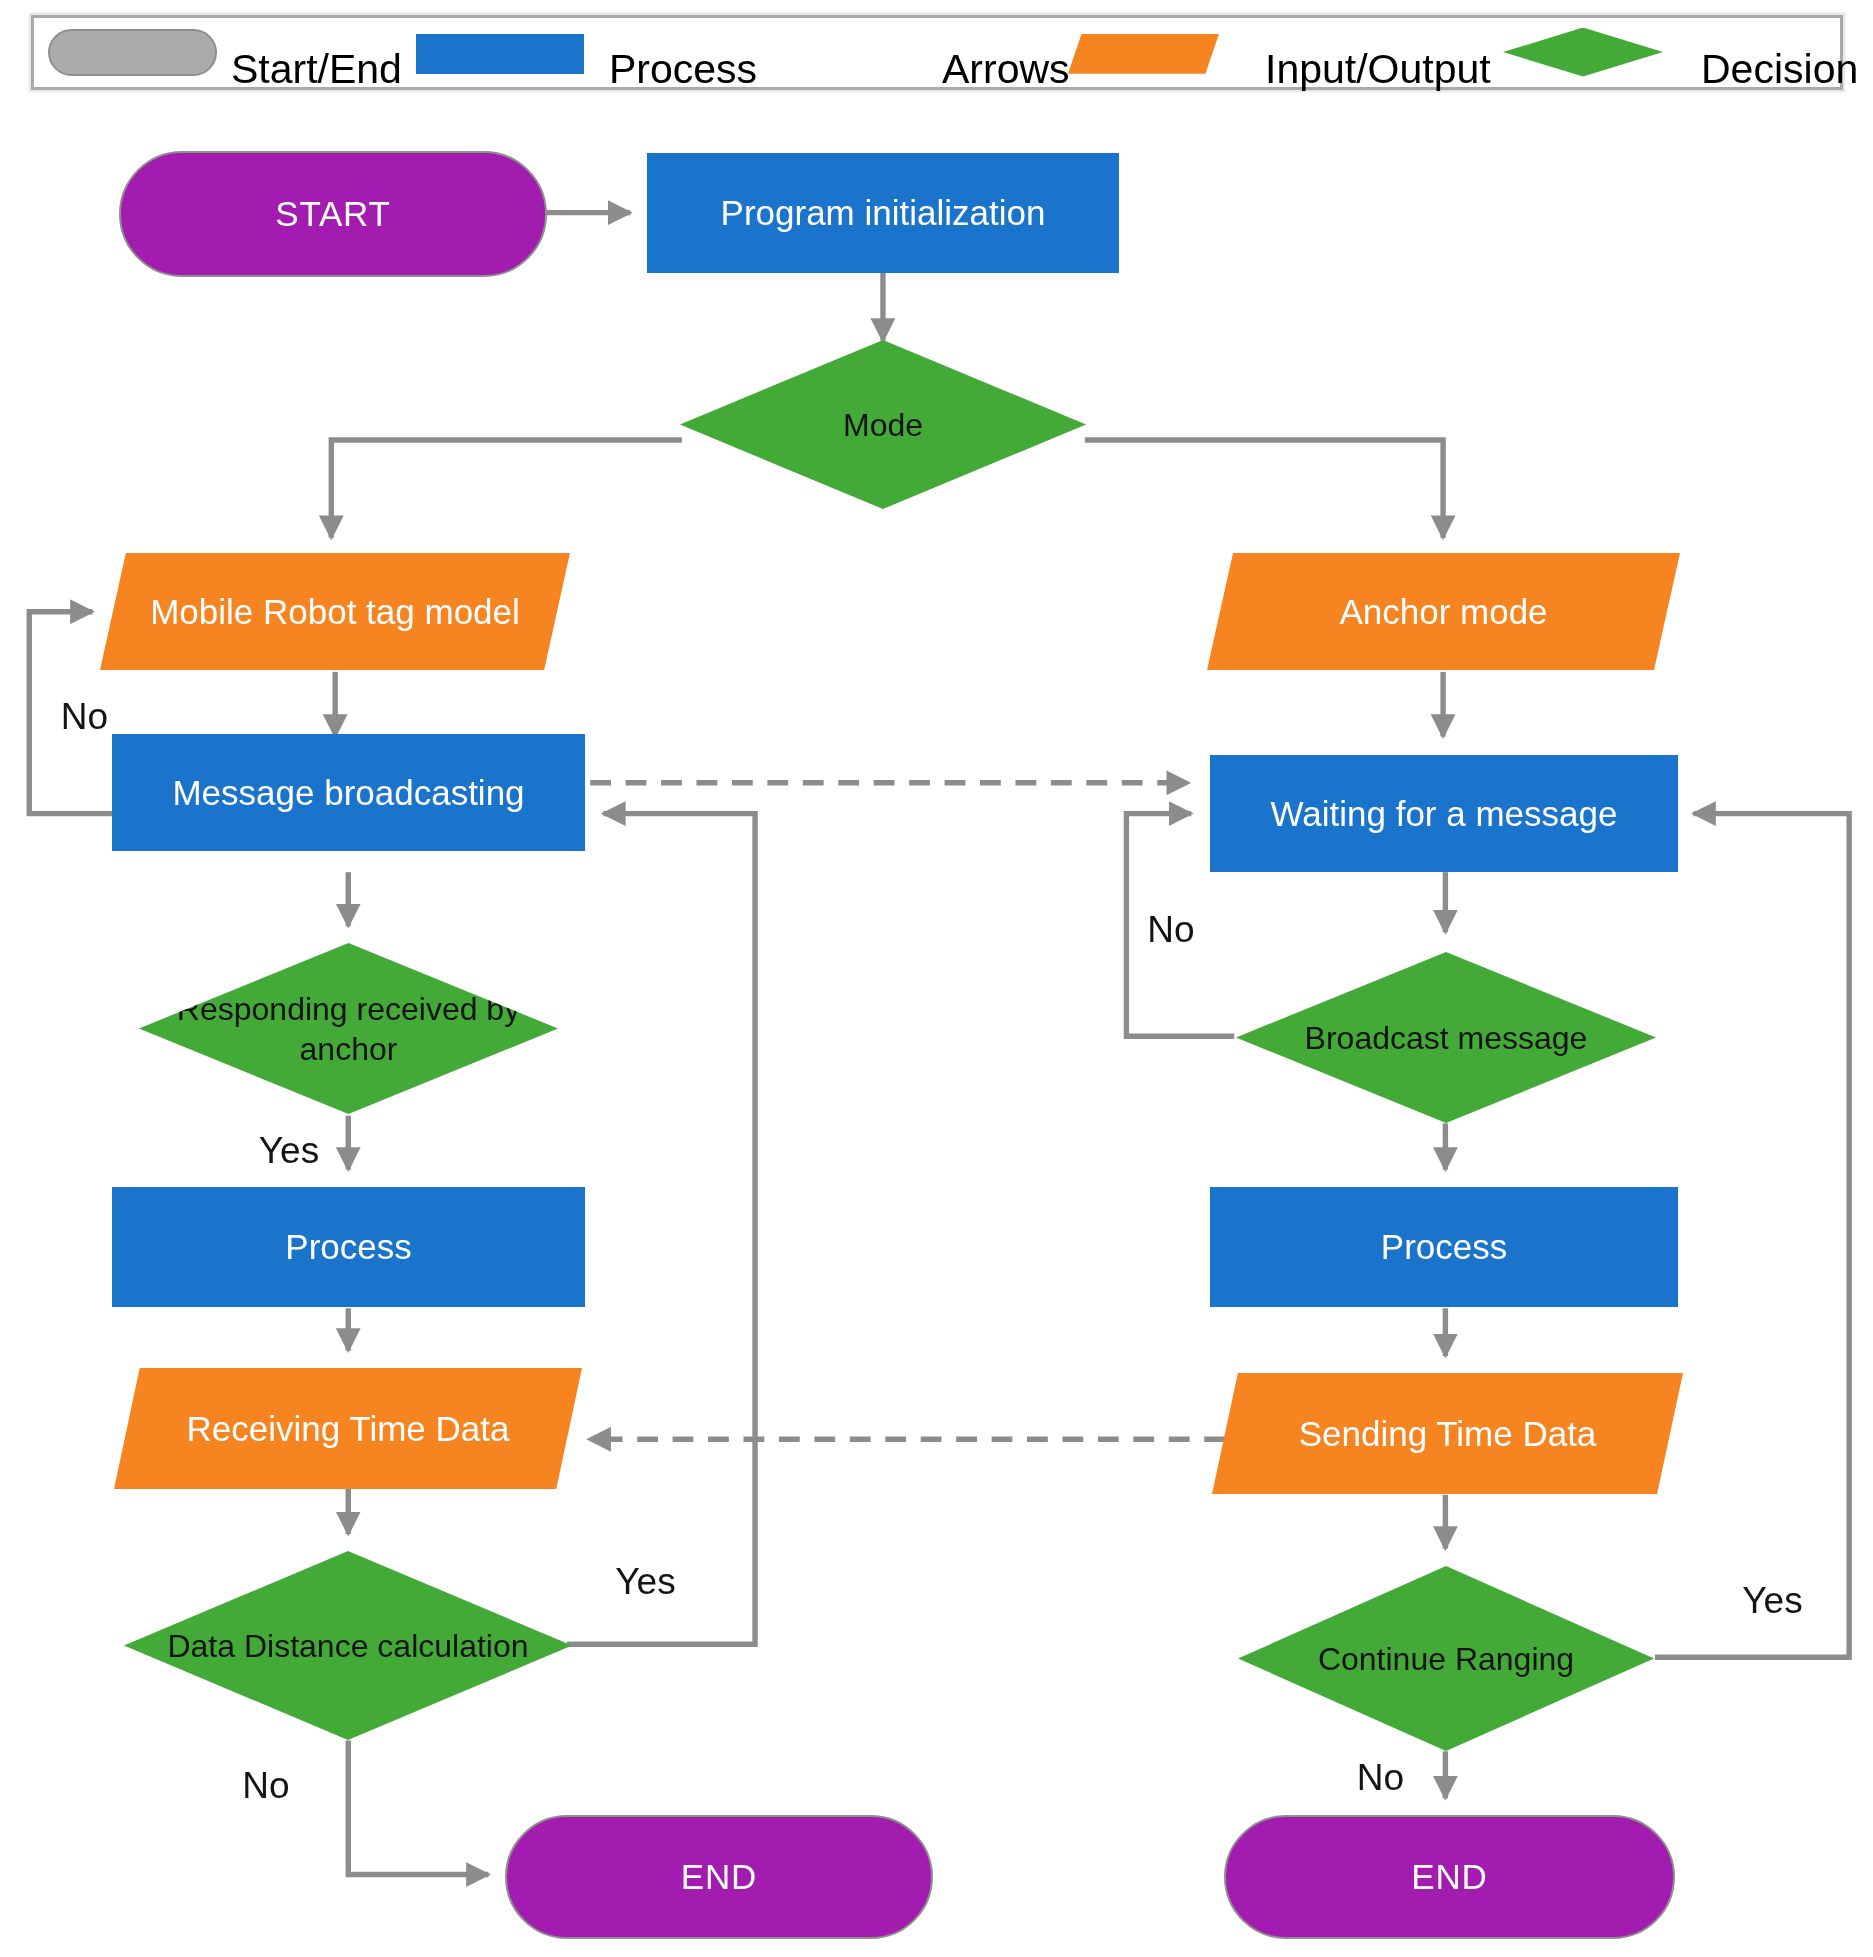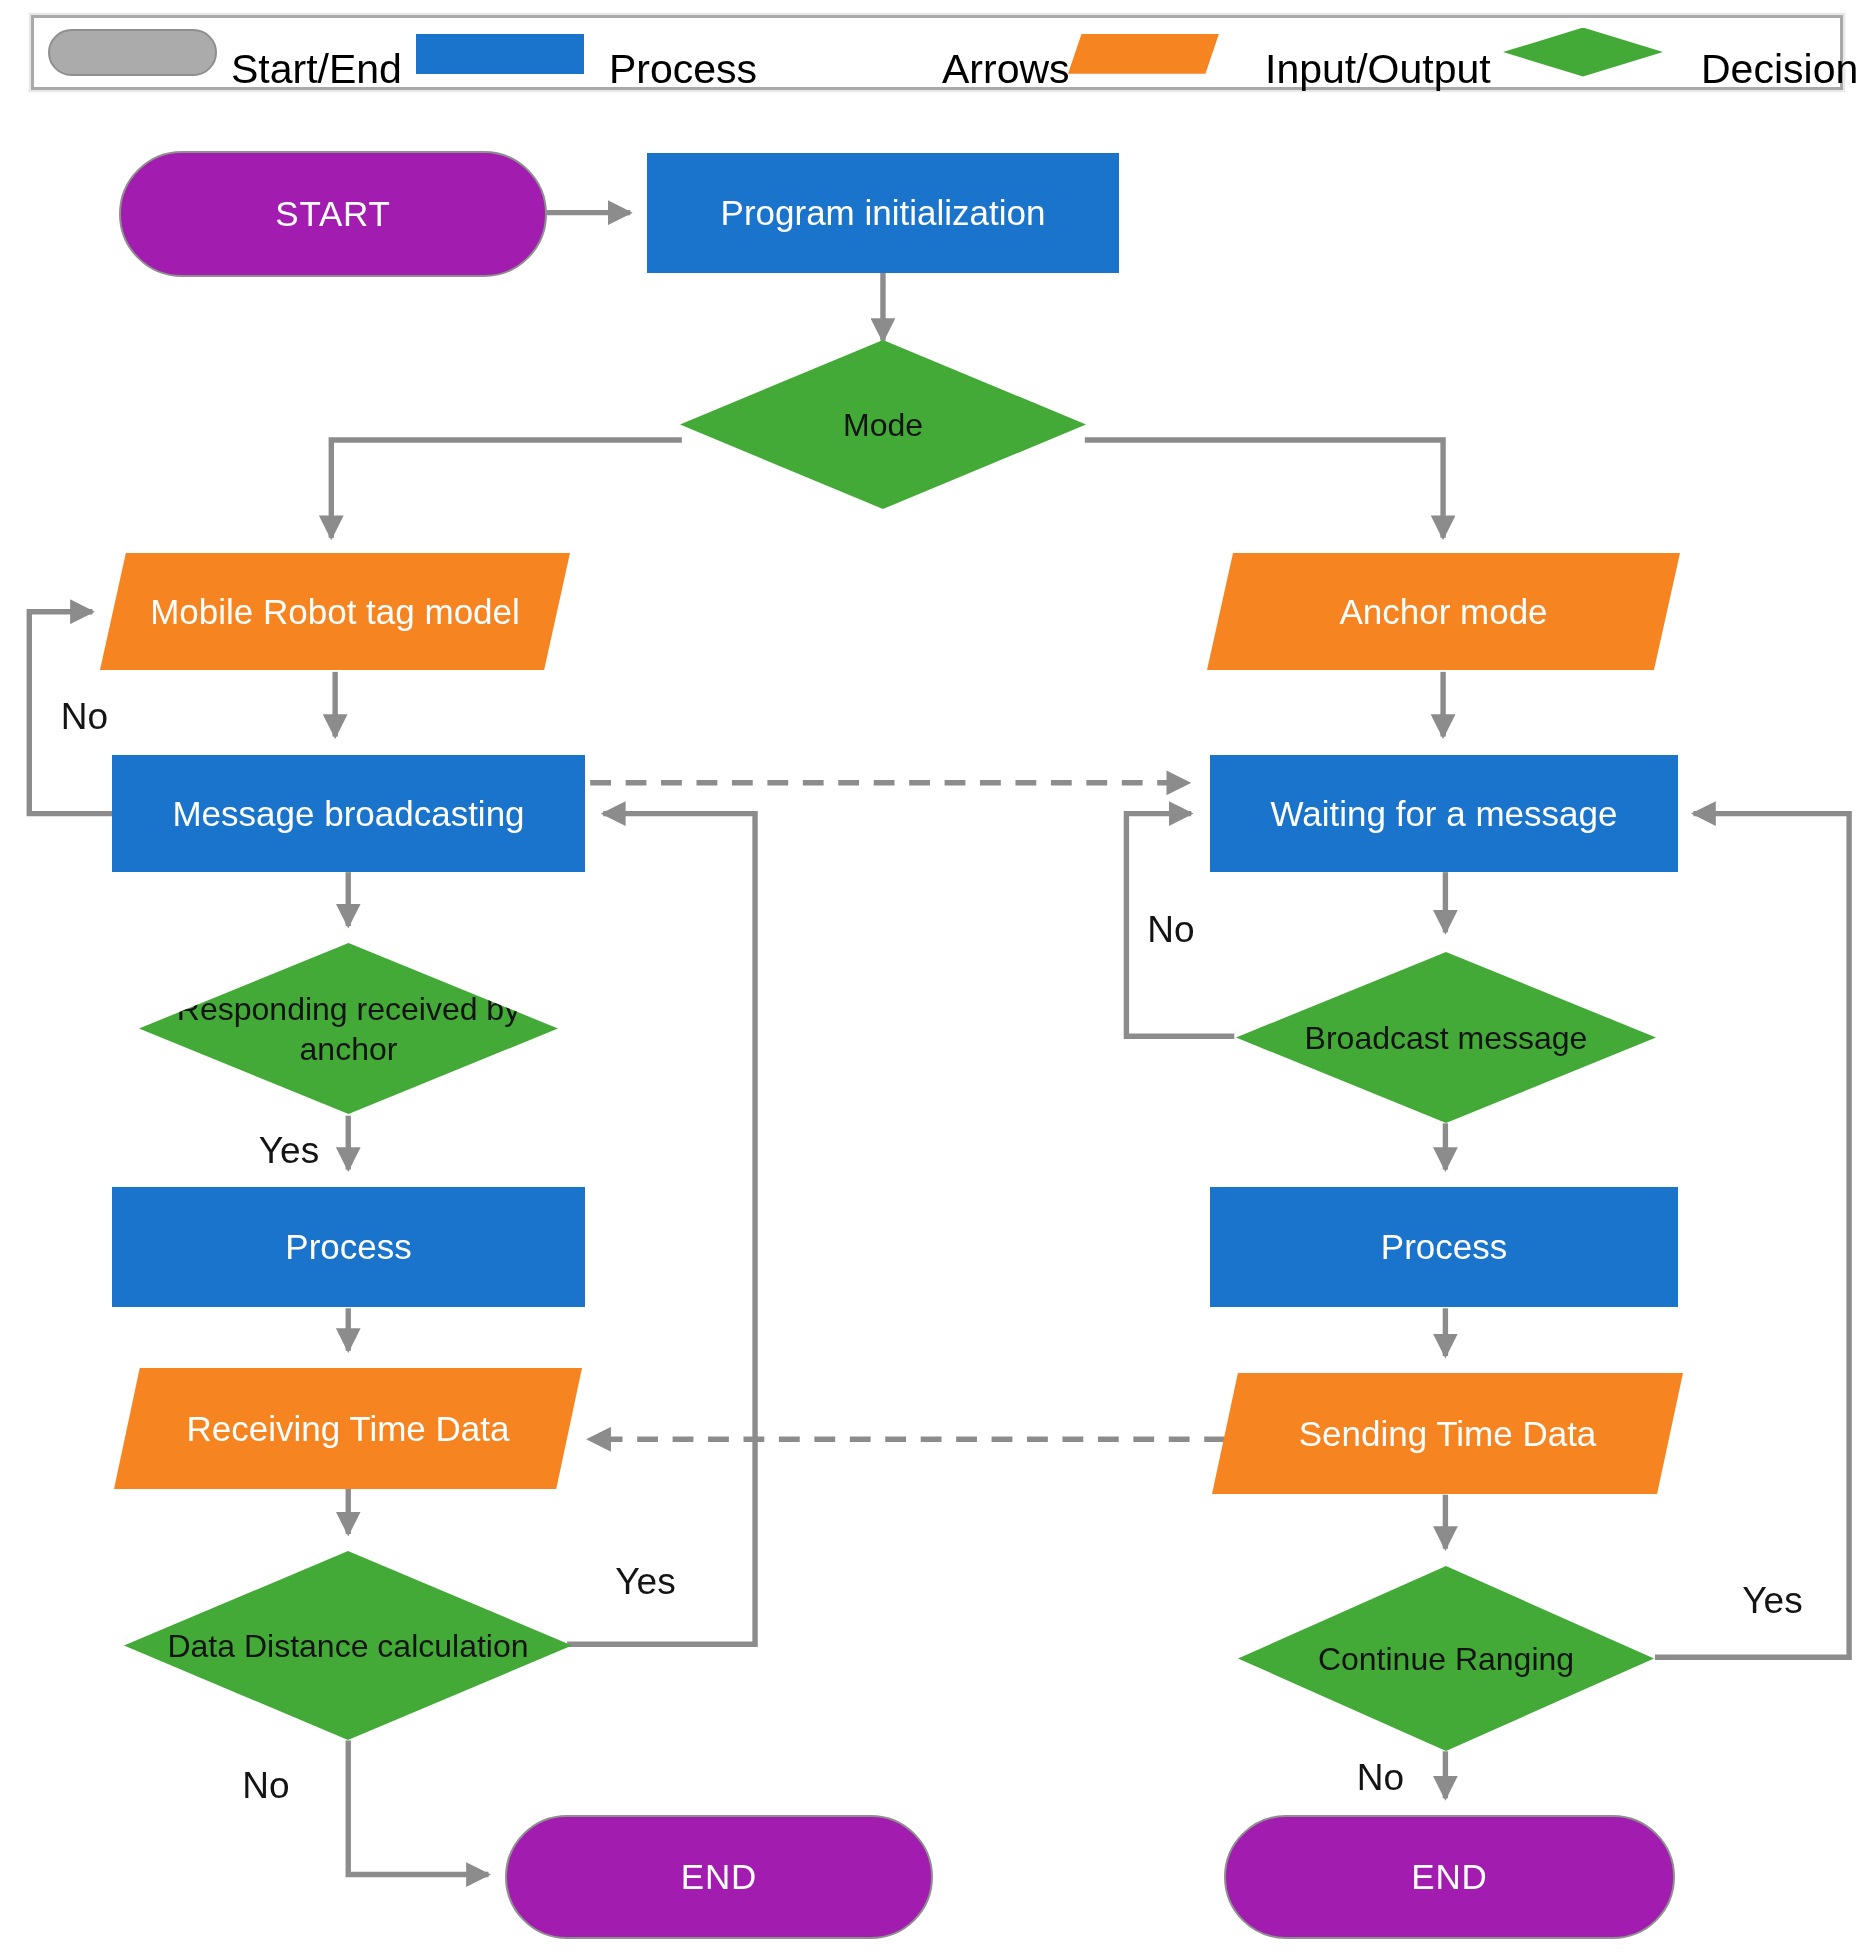--- a/index.html
+++ b/index.html
@@ -101,21 +101,21 @@
   </div>
 
   <div class="node io" style="left:100px;top:553px;width:470px;height:117px;">
     <span>Mobile Robot tag model</span>
   </div>
 
   <div class="node io" style="left:1207px;top:553px;width:473px;height:117px;">
     <span>Anchor mode</span>
   </div>
 
-  <div class="node process" style="left:112px;top:755px;width:473px;height:117px;">
+  <div class="node process" style="left:112px;top:734px;width:473px;height:117px;">
     <span>Message broadcasting</span>
   </div>
 
   <div class="node process" style="left:1210px;top:755px;width:468px;height:117px;">
     <span>Waiting for a message</span>
   </div>
 
   <div class="node decision" style="left:139px;top:943px;width:419px;height:171px;">
     <span class="inner txt-narrow">Responding received by anchor</span>
   </div>

